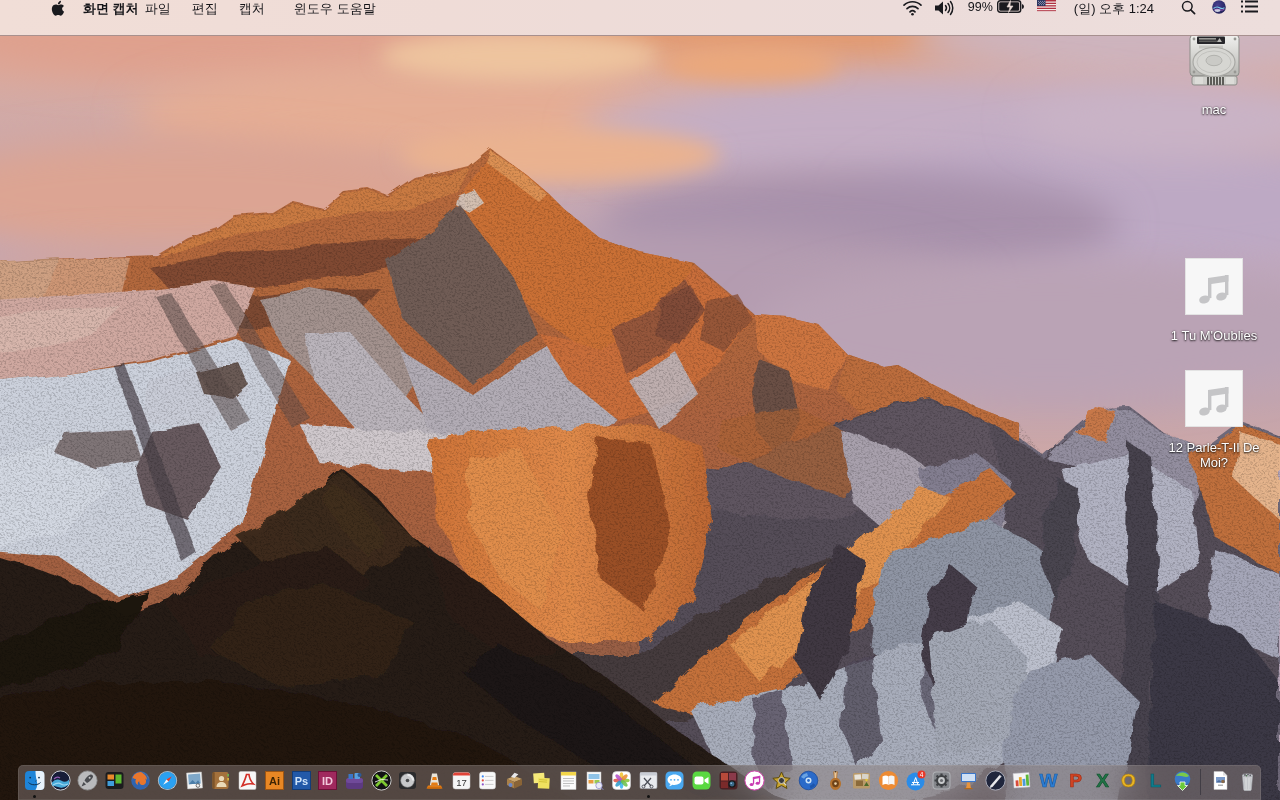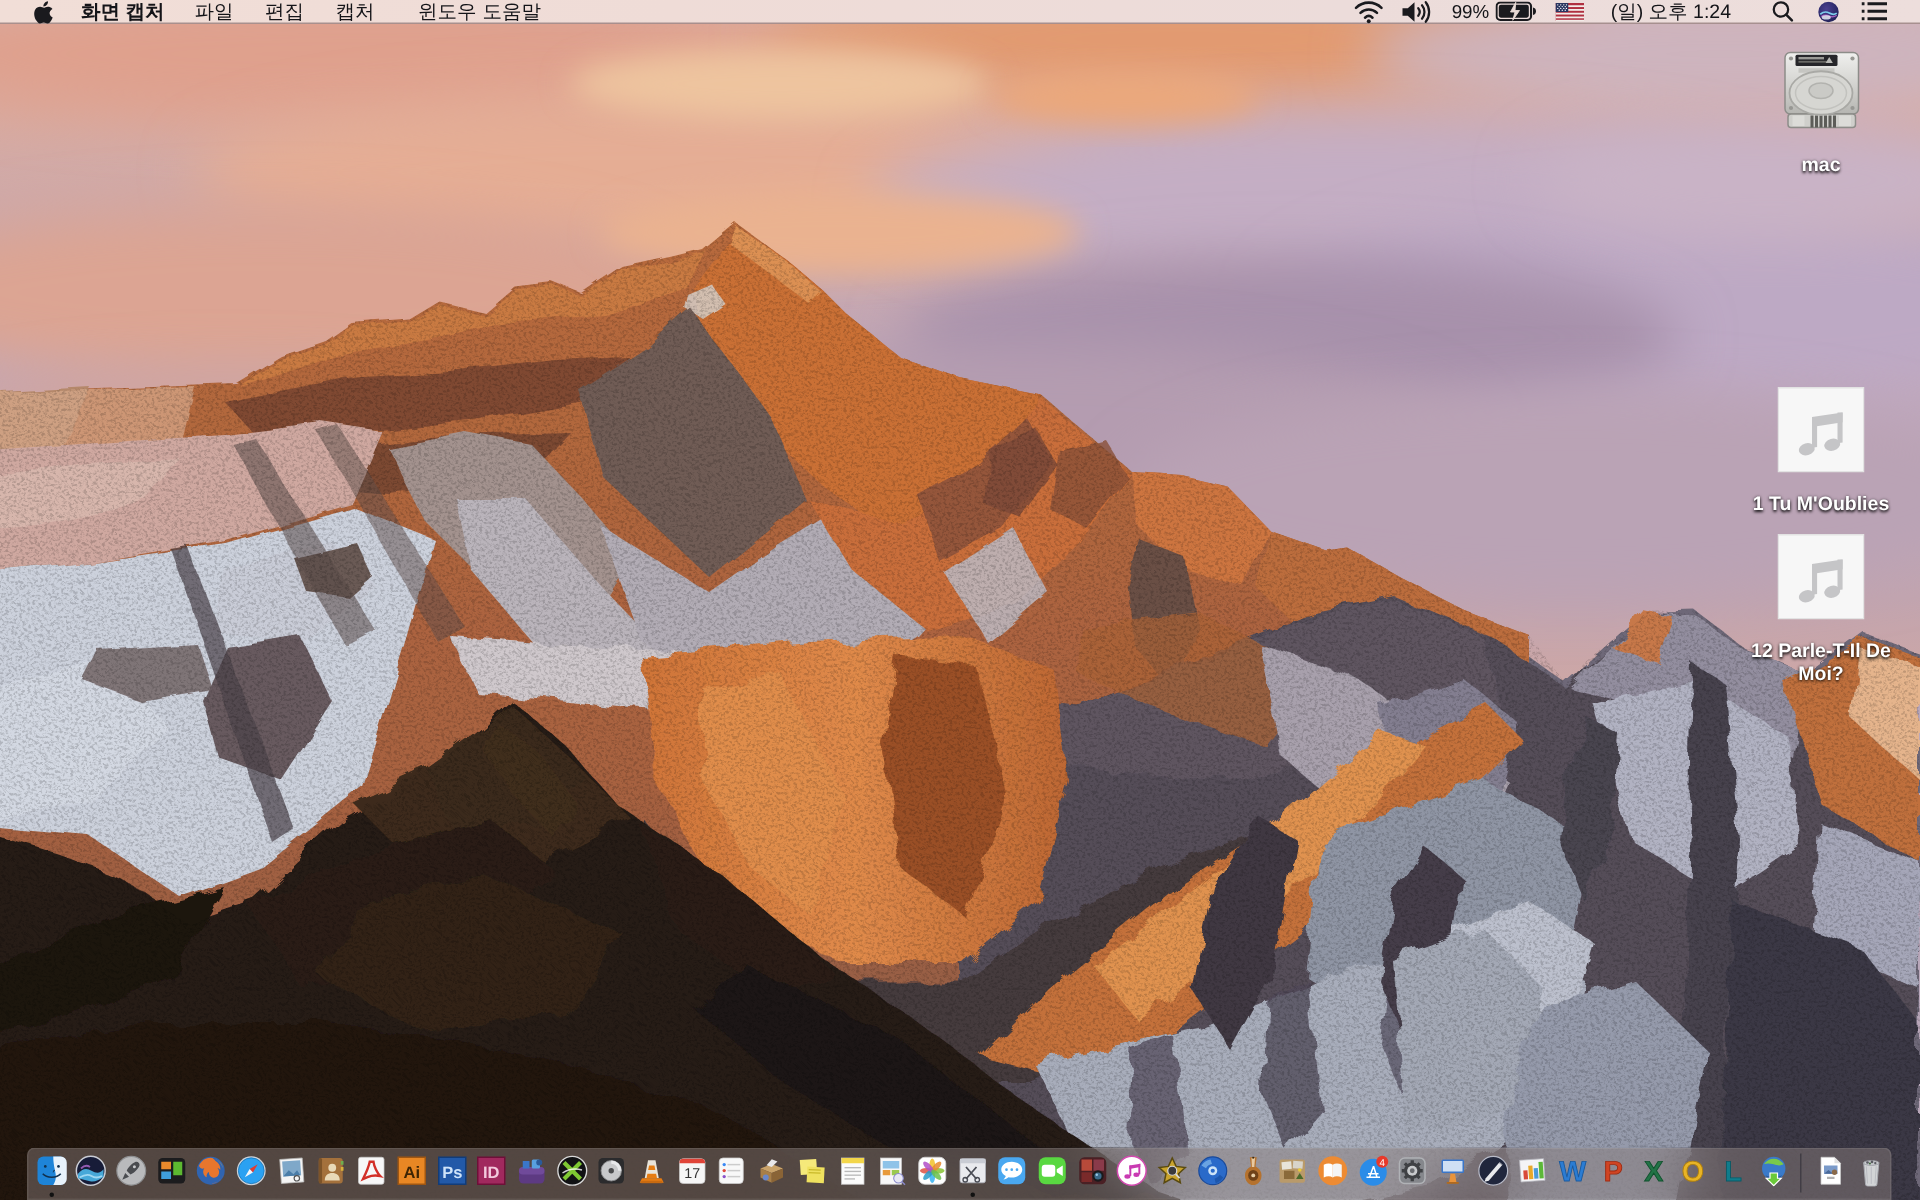--- a/index.html
+++ b/index.html
@@ -1,28 +1,28 @@
 <!DOCTYPE html>
 <html><head>
 <meta charset="utf-8">
 <style>
   html,body{margin:0;padding:0;width:1280px;height:800px;overflow:hidden;
     font-family:"Liberation Sans",sans-serif;}
   #stage{position:relative;width:1280px;height:800px;overflow:hidden;background:#b9a7ba;}
   #wall{position:absolute;left:0;top:0;width:1280px;height:800px;}
   
-  #menubar{position:absolute;left:0;top:0;width:1280px;height:16px;
+  #menubar{position:absolute;left:0;top:0;width:1280px;height:36px;
     background:linear-gradient(to right,#f1ded7 0%,#efdcd7 35%,#ecdcda 70%,#eddedc 100%);
     border-bottom:1px solid rgba(110,80,80,.55);
-    display:flex;align-items:center;font-size:13px;color:#141418;z-index:30;box-sizing:border-box;}
+    display:flex;align-items:flex-start;font-size:13px;color:#141418;z-index:30;box-sizing:border-box;padding-left:29px;}
   #menubar .app{font-weight:bold;}
   #menubar span.mi{display:inline-block;}
   
   .dicon{position:absolute;width:120px;text-align:center;z-index:10;}
-  .dicon .lbl{margin-top:13px;font-size:13px;font-weight:bold;color:#fff;line-height:15px;
+  .dicon .lbl{margin-top:13px;font-size:13px;font-weight:normal;color:#fff;line-height:15px;
     text-shadow:0 1px 2px rgba(0,0,0,.85),0 0 2px rgba(0,0,0,.5);}
   
   #dock{position:absolute;left:18px;top:765px;width:1243px;height:35px;
     background:rgba(140,128,126,.48);border-radius:5px 5px 0 0;z-index:40;
     -webkit-backdrop-filter:blur(18px);backdrop-filter:blur(18px);
     box-shadow:inset 0 0 0 1px rgba(255,255,255,.08);}
   .dk{position:absolute;top:5px;width:21px;height:21px;}
   .ddot{position:absolute;top:30px;width:3px;height:3px;border-radius:50%;background:#111;}
 </style>
 </head>
@@ -196,21 +196,21 @@
     <g filter="url(#rock3)">
         <path d="M-10,555 L40,570 80,585 125,615 170,600 230,545 300,505 341,467 375,495 410,535 450,562 495,595 550,640 610,680 690,740 780,800 880,810 -10,810 Z" filter="url(#darkgrain)" opacity="0.2" fill="#000"></path>
       </g>
   </svg>
 
   <div id="menubar">
     <svg width="14" height="16" viewBox="0 0 13.5 15.8" style="margin-left:22px;flex:none">
       <path fill="#1a1a1e" d="M10.75,8.36c0.02,2.3,2.02,3.07,2.04,3.08-0.02,0.05-0.32,1.09-1.05,2.17-0.63,0.93-1.29,1.85-2.32,1.87-1.02,0.02-1.34-0.6-2.5-0.6-1.16,0-1.52,0.58-2.48,0.62-1,0.04-1.76-1-2.4-1.93C0.74,11.68,0.01,8.35,1.35,6.19c0.66-1.07,1.85-1.75,3.14-1.77,0.98-0.02,1.9,0.66,2.5,0.66,0.6,0,1.72-0.81,2.9-0.69,0.49,0.02,1.88,0.2,2.77,1.5-0.07,0.04-1.65,0.96-1.91,2.47ZM8.93,3.18c0.53-0.64,0.88-1.53,0.79-2.42-0.76,0.03-1.67,0.5-2.22,1.14-0.49,0.57-0.92,1.48-0.8,2.35,0.84,0.07,1.7-0.43,2.23-1.07Z"></path>
     </svg>
     <span class="mi app" style="margin-left:18px;">화면 캡처</span>
-    <span class="mi" style="margin-left:20px;">파일</span>
+    <span class="mi" style="margin-left:6px;">파일</span>
     <span class="mi" style="margin-left:21px;">편집</span>
     <span class="mi" style="margin-left:21px;">캡처</span>
     <span class="mi" style="margin-left:29px;">윈도우</span>
     <span class="mi" style="margin-left:4px;">도움말</span>
     <span style="flex:1"></span>
 
     <svg width="21" height="16" viewBox="0 0 21 16" style="flex:none">
       <g fill="none" stroke="#1a1a1e" stroke-width="1.7" stroke-linecap="round">
         <path d="M2,5.2 C6.8,0.6 14.2,0.6 19,5.2"></path>
         <path d="M5,8.6 C8.2,5.6 12.8,5.6 16,8.6"></path>
@@ -301,21 +301,21 @@
       <use href="#hdd"></use>
     </svg>
     <div class="lbl">mac</div>
   </div>
   <div class="dicon" style="left:1154px;top:258px;">
     <svg width="58" height="57" viewBox="0 0 58 57" style="display:block;margin:0 auto;">
       <use href="#musicfile"></use>
     </svg>
     <div class="lbl">1 Tu M'Oublies</div>
   </div>
-  <div class="dicon" style="left:1154px;top:356px;">
+  <div class="dicon" style="left:1154px;top:370px;">
     <svg width="58" height="57" viewBox="0 0 58 57" style="display:block;margin:0 auto;">
       <use href="#musicfile"></use>
     </svg>
     <div class="lbl">12 Parle-T-Il De Moi?</div>
   </div>
 
   <svg width="0" height="0" style="position:absolute">
     <defs>
       <g id="hdd">
         <linearGradient id="hddbody" x1="0" y1="0" x2="0" y2="1">

